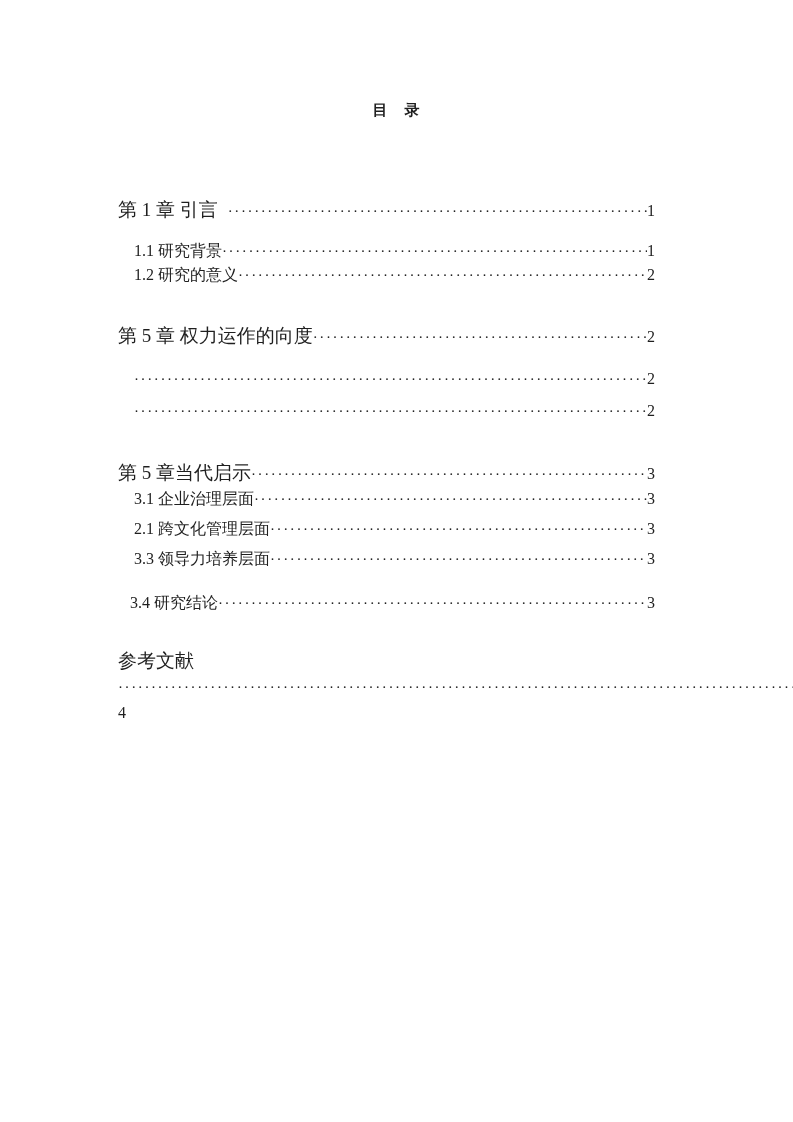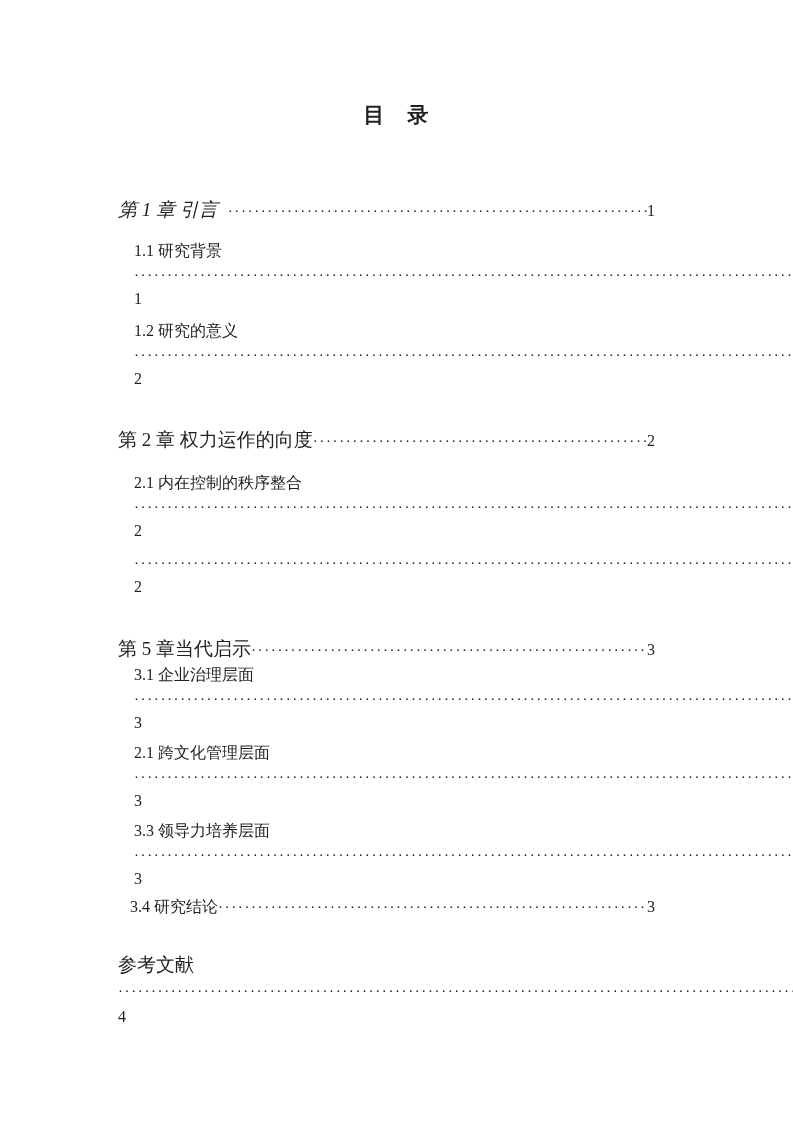--- a/index.html
+++ b/index.html
@@ -15,21 +15,21 @@
     overflow: hidden;
     font-family: "Liberation Serif", "DejaVu Serif", serif;
     color: #1f1f1f;
   }
   .doc-title {
     position: absolute;
     top: 101px;
     left: 0;
     width: 100%;
     text-align: center;
-    font-size: 21px;
+    font-size: 15px;
     font-weight: bold;
     letter-spacing: 1px;
   }
   .toc {
     position: absolute;
     top: 197px;
     left: 118px;
     width: 537px;
   }
   .toc-entry {
@@ -46,38 +46,38 @@
     font-size: 15px;
     letter-spacing: 1.6px;
     color: #1f1f1f;
   }
   .toc-entry .pagenum {
     font-size: 16px;
     white-space: nowrap;
   }
   
   .lv-chapter { font-size: 19px; line-height: 26px; }
-  .lv-sub     { font-size: 16px; line-height: 24px; padding-left: 16px; flex-direction: column; }
+  .lv-sub     { font-size: 16px; line-height: 24px; padding-left: 16px; }
   .lv-sub4    { font-size: 16px; line-height: 24px; padding-left: 12px; }
   .lv-ref     { font-size: 19px; line-height: 26px; }
   
   .toc-entry:nth-child(1)  { margin-top: 0; }
   .toc-entry:nth-child(2)  { margin-top: 15px; }
-  .toc-entry:nth-child(3)  { margin-top: 8px; }
+  .toc-entry:nth-child(3)  { margin-top: 0; }
   .toc-entry:nth-child(4)  { margin-top: 36px; }
   .toc-entry:nth-child(5)  { margin-top: 17px; }
   .toc-entry:nth-child(6)  { margin-top: 8px; }
   .toc-entry:nth-child(7)  { margin-top: 37px; }
   .toc-entry:nth-child(8)  { }
   .toc-entry:nth-child(9)  { margin-top: 6px; }
   .toc-entry:nth-child(10) { margin-top: 6px; }
-  .toc-entry:nth-child(11) { margin-top: 4px; }
+  .toc-entry:nth-child(11) { margin-top: 20px; }
   .toc-entry:nth-child(12) { margin-top: 33px; flex-direction: column; }
   
-  .gap-after { padding-right: 10px; font-style: italic; }
+  .gap-after { padding-right: 10px; }
 </style>
 </head>
 <body>
 
 <div class="doc-page">
 
   <div class="doc-title">目　录</div>
 
   <div class="toc">
 
@@ -93,27 +93,26 @@
       <span class="pagenum">1</span>
     </div>
 
     <div class="toc-entry lv-sub">
       <span class="label">1.2 研究的意义</span>
       <span class="leader">············································································································································································································································································································</span>
       <span class="pagenum">2</span>
     </div>
 
     <div class="toc-entry lv-chapter">
-      <span class="label">第 2 章 权力运作的向度</span>
+      <span class="label">第 5 章 权力运作的向度</span>
       <span class="leader">············································································································································································································································································································</span>
       <span class="pagenum">2</span>
     </div>
 
     <div class="toc-entry lv-sub">
-      <span class="label">2.1 内在控制的秩序整合</span>
       <span class="leader">············································································································································································································································································································</span>
       <span class="pagenum">2</span>
     </div>
 
     <div class="toc-entry lv-sub">
       <span class="leader">············································································································································································································································································································</span>
       <span class="pagenum">2</span>
     </div>
 
     <div class="toc-entry lv-chapter">

